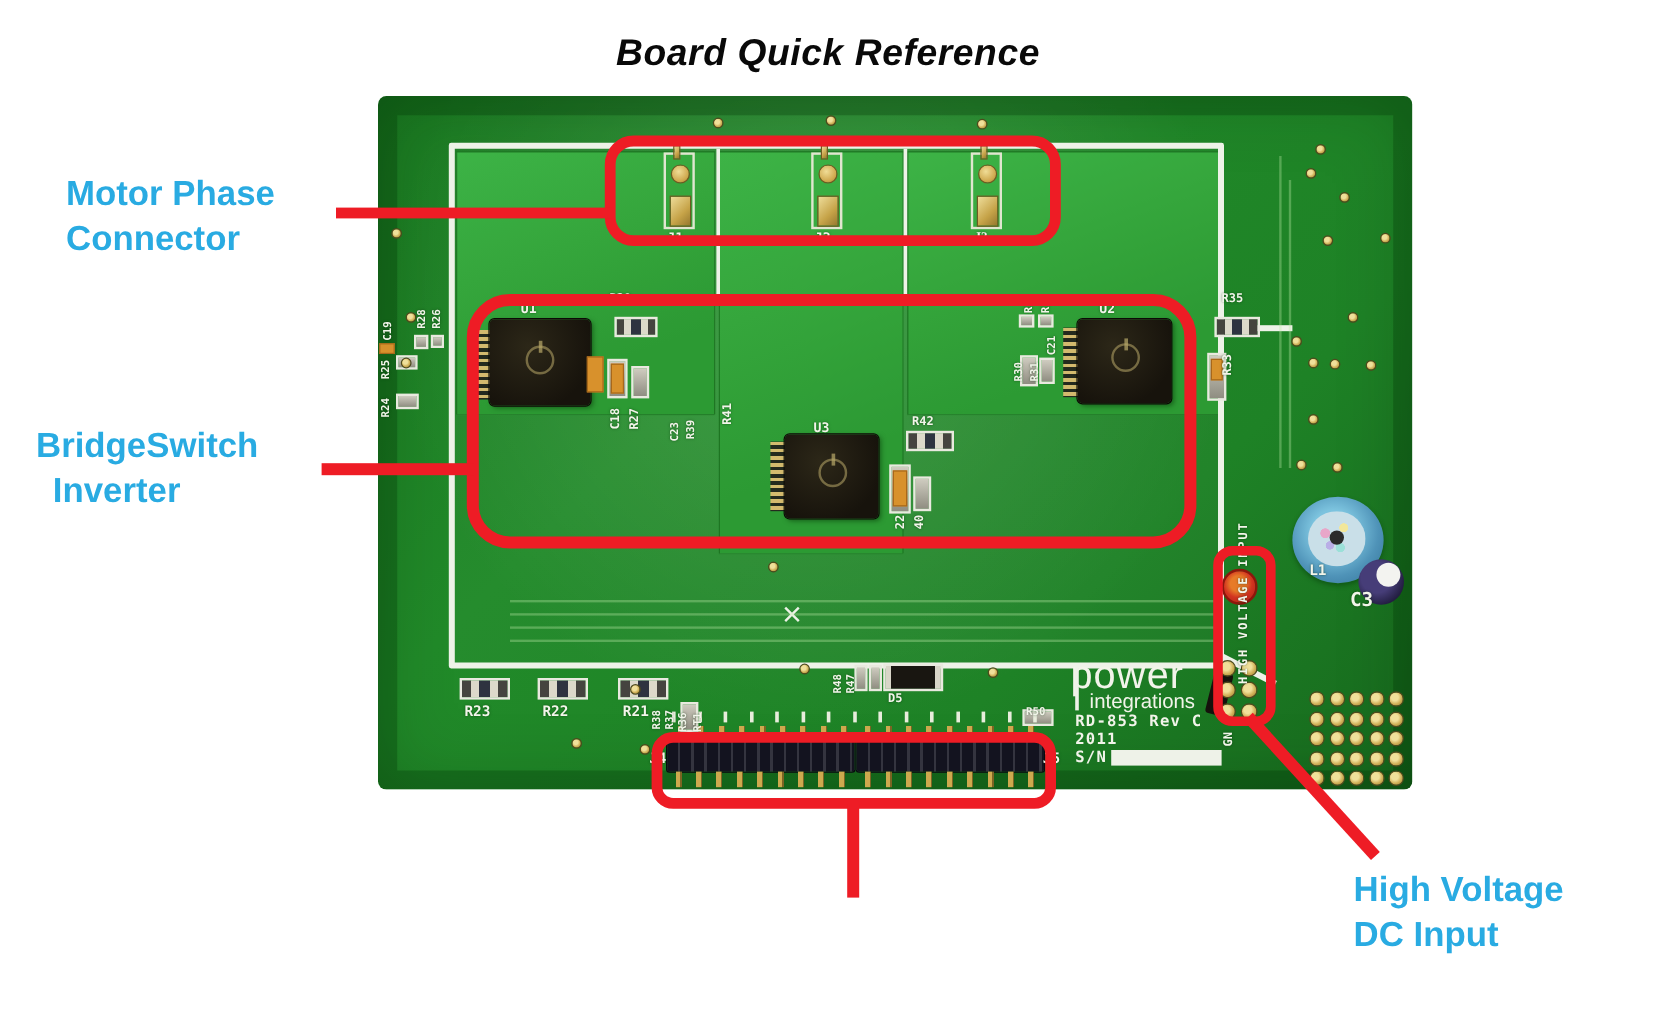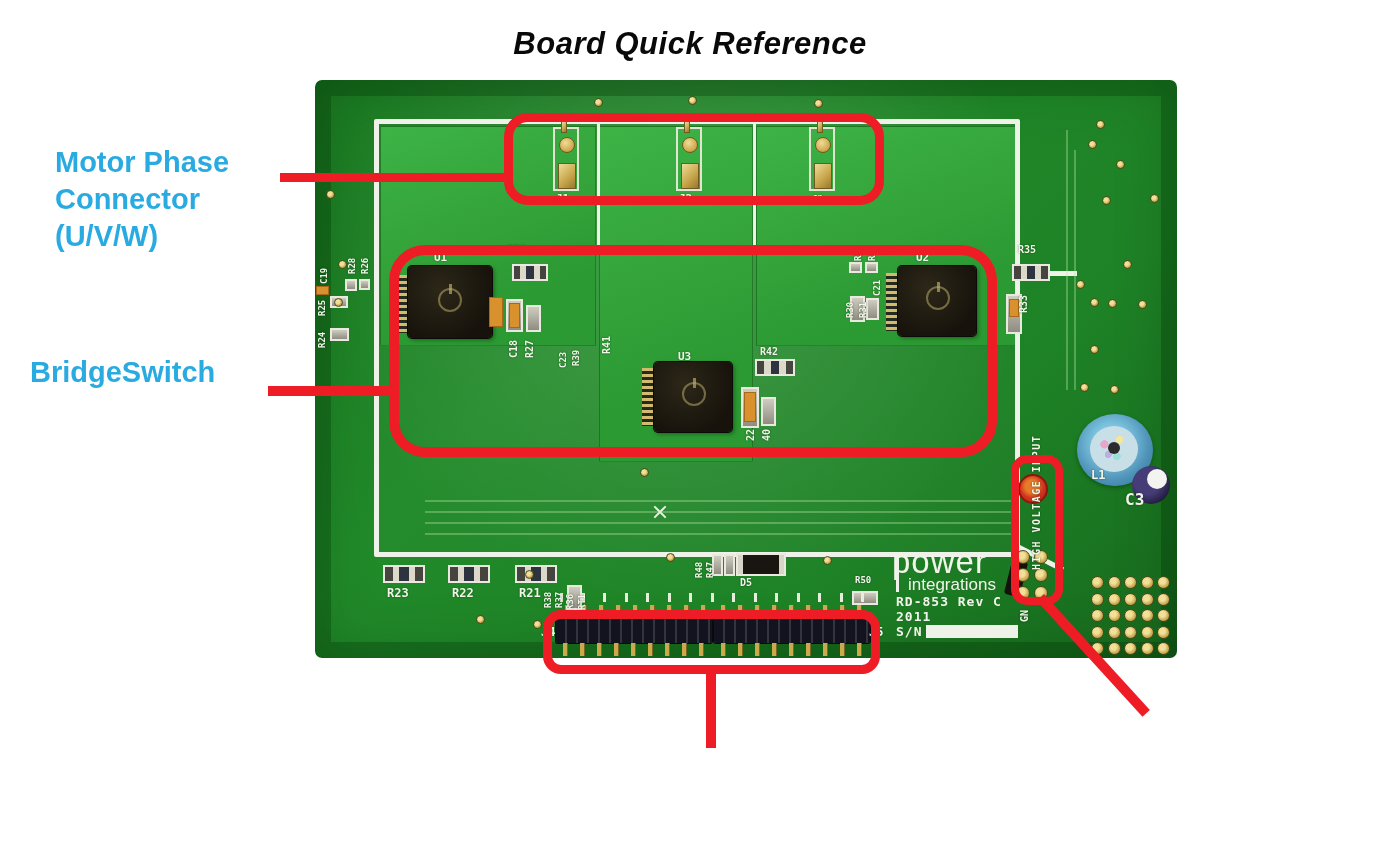--- a/index.html
+++ b/index.html
@@ -139,24 +139,28 @@
   <div class="abs red-box" style="left:389px;top:245px;width:608px;height:212px;border-radius:36px;border-width:10px;"></div>
   <div class="abs red-line" style="left:268px;top:386px;width:127px;height:10px;"></div>
   <div class="abs red-box" style="left:543px;top:610px;width:337px;height:64px;border-radius:18px;"></div>
   <div class="abs red-line" style="left:706px;top:670px;width:10px;height:78px;"></div>
   <div class="abs red-box" style="left:1011px;top:455px;width:52px;height:150px;border-radius:16px;border-width:8px;"></div>
   <div class="abs red-line" style="left:1044px;top:594px;width:157px;height:10px;transform:rotate(47.6deg);transform-origin:0 0;"></div>
 
   <div class="abs callout" style="left:55px;top:144px;">
     <div>Motor Phase</div>
     <div>Connector</div>
-    <div>(U/V/W)</div>
   </div>
   <div class="abs callout" style="left:30px;top:354px;">
     <div>BridgeSwitch</div>
+    <div style="padding-left:14px;">Inverter</div>
+  </div>
+  <div class="abs callout" style="left:1128px;top:724px;">
+    <div>High Voltage</div>
+    <div>DC Input</div>
   </div>
 
   <div class="abs" style="left:0;top:0;width:1380px;height:842px;z-index:6;pointer-events:none;">
       <span class="des" style="left: 556px; top: 192px;">J1</span>
       <span class="des" style="left: 679px; top: 192px;">J2</span>
       <span class="des" style="left: 812px; top: 192px; font-family: Liberation Serif, serif;">J3</span>
       <span class="des" style="left: 434px; top: 251px;">U1</span>
       <span class="des" style="left: 508px; top: 244px; font-size: 10px;">R29</span>
       <span class="des rot" style="left: 508px; top: 358px; font-size: 10px;">C18</span>
       <span class="des rot" style="left: 524px; top: 358px; font-size: 10px;">R27</span>
@@ -183,21 +187,21 @@
       <span class="des" style="left: 387px; top: 586px; font-size: 12px;">R23</span>
       <span class="des" style="left: 452px; top: 586px; font-size: 12px;">R22</span>
       <span class="des" style="left: 519px; top: 586px; font-size: 12px;">R21</span>
       <span class="des rot" style="left: 543px; top: 608px; font-size: 9px;">R38</span>
       <span class="des rot" style="left: 554px; top: 608px; font-size: 9px;">R37</span>
       <span class="des rot" style="left: 565px; top: 610px; font-size: 9px;">R36</span>
       <span class="des rot" style="left: 577px; top: 610px; font-size: 9px;">RT1</span>
       <span class="des rot" style="left: 694px; top: 578px; font-size: 9px;">R48</span>
       <span class="des rot" style="left: 705px; top: 578px; font-size: 9px;">R47</span>
       <span class="des" style="left: 740px; top: 577px; font-size: 10px;">D5</span>
-      <span class="des" style="left: 855px; top: 575px; font-size: 9px;">R50</span>
+      <span class="des" style="left: 855px; top: 589px; font-size: 9px;">R50</span>
       <span class="des" style="left: 541px; top: 625px; font-size: 12px;">J4</span>
       <span class="des" style="left: 869px; top: 625px; font-size: 12px;">J5</span>
       <span class="des" style="left: 1091px; top: 468px; font-size: 12px;">L1</span>
       <span class="des" style="left: 1125px; top: 490px; font-size: 16px;">C3</span>
       <span class="des rot" style="left: 1019px; top: 622px; font-size: 10px;">GN</span>
     </div>
   <div class="abs" style="left:0;top:0;width:1380px;height:842px;z-index:5;pointer-events:none;">
       <div class="abs resistor" style="left: 512px; top: 264px; width: 36px; height: 17px;"></div>
       <div class="abs resistor" style="left: 1012px; top: 264px; width: 38px; height: 17px;"></div>
       <div class="abs resistor" style="left: 755px; top: 359px; width: 40px; height: 17px;"></div>

